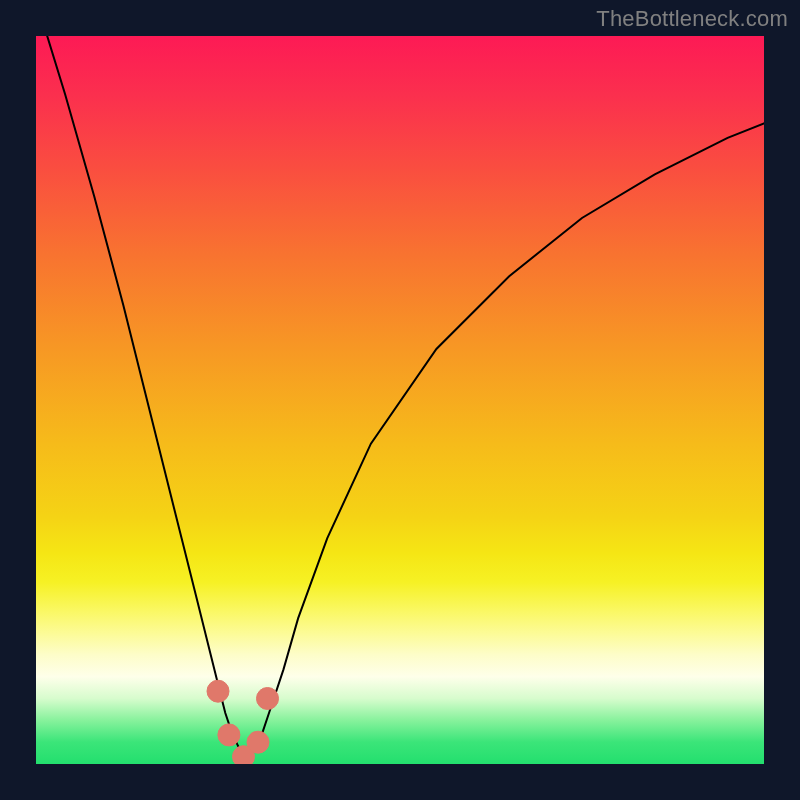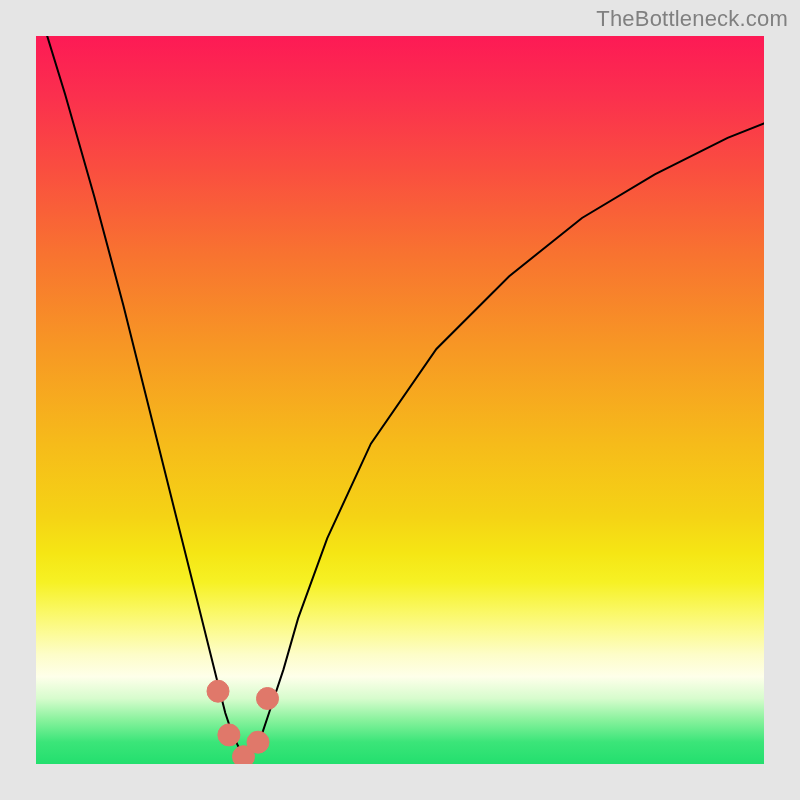--- a/index.html
+++ b/index.html
@@ -8,21 +8,21 @@
     width: 800px;
     height: 800px;
     background: #000000;
     overflow: hidden;
     font-family: Arial, Helvetica, sans-serif;
   }
   .stage {
     position: relative;
     width: 800px;
     height: 800px;
-    background: #e5e5e5;
+    background: #0f172a;
     text-align: center;
   }
   .plot-area {
     position: absolute;
     left: 36px;
     top: 36px;
     width: 728px;
     height: 728px;
     overflow: hidden;
   }

